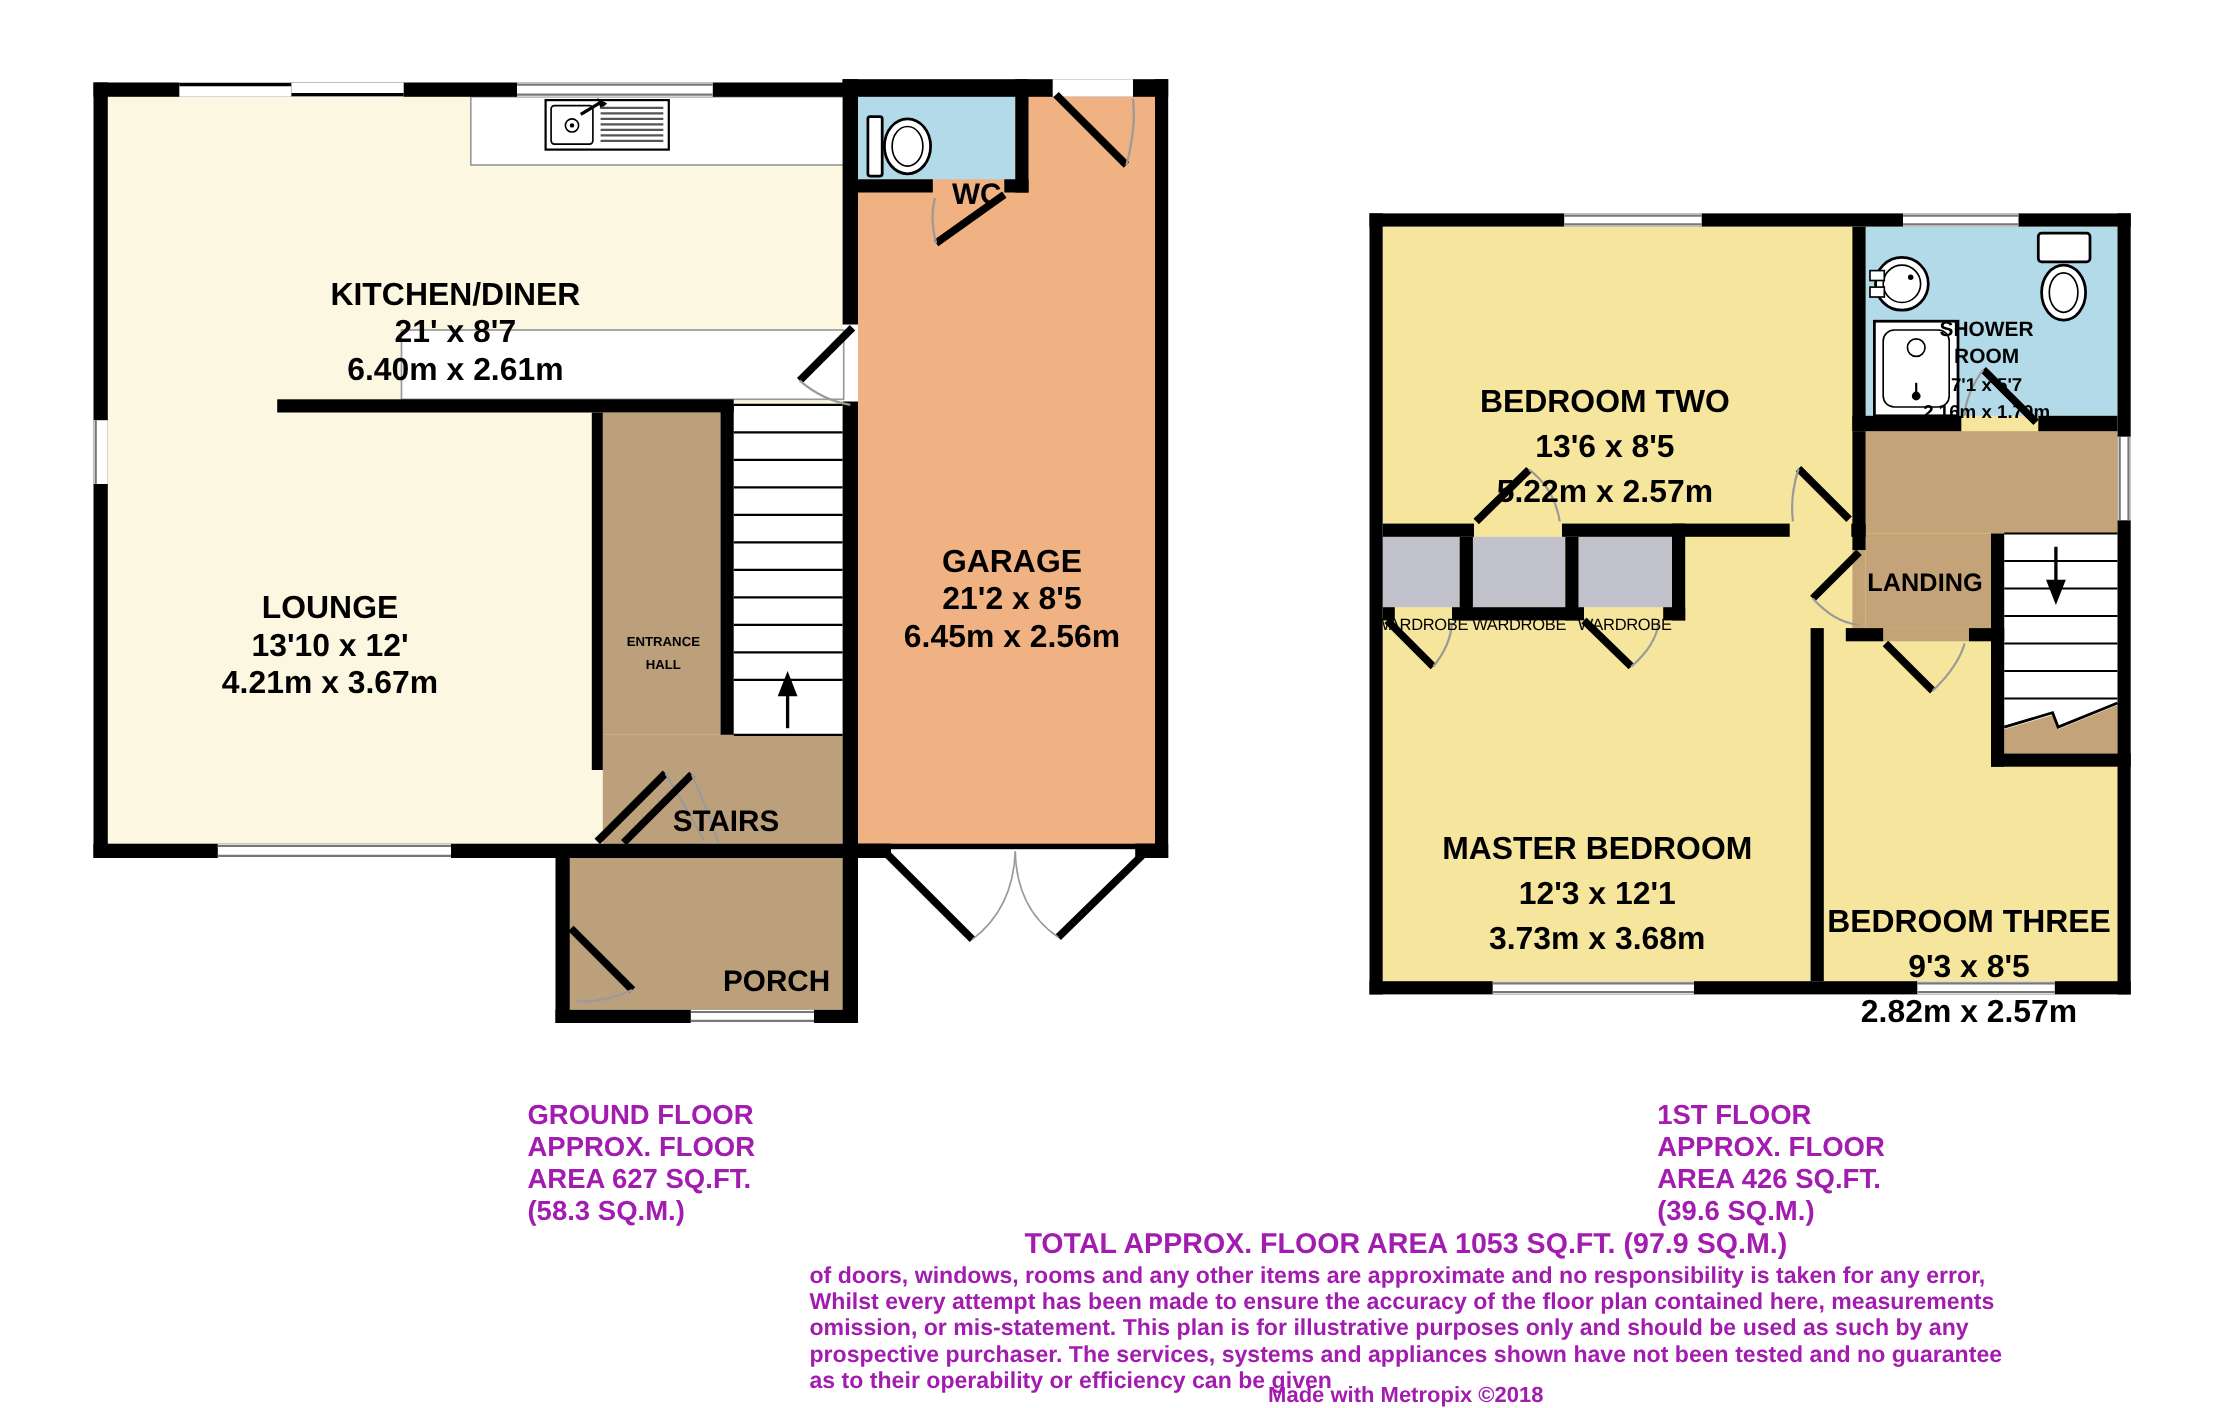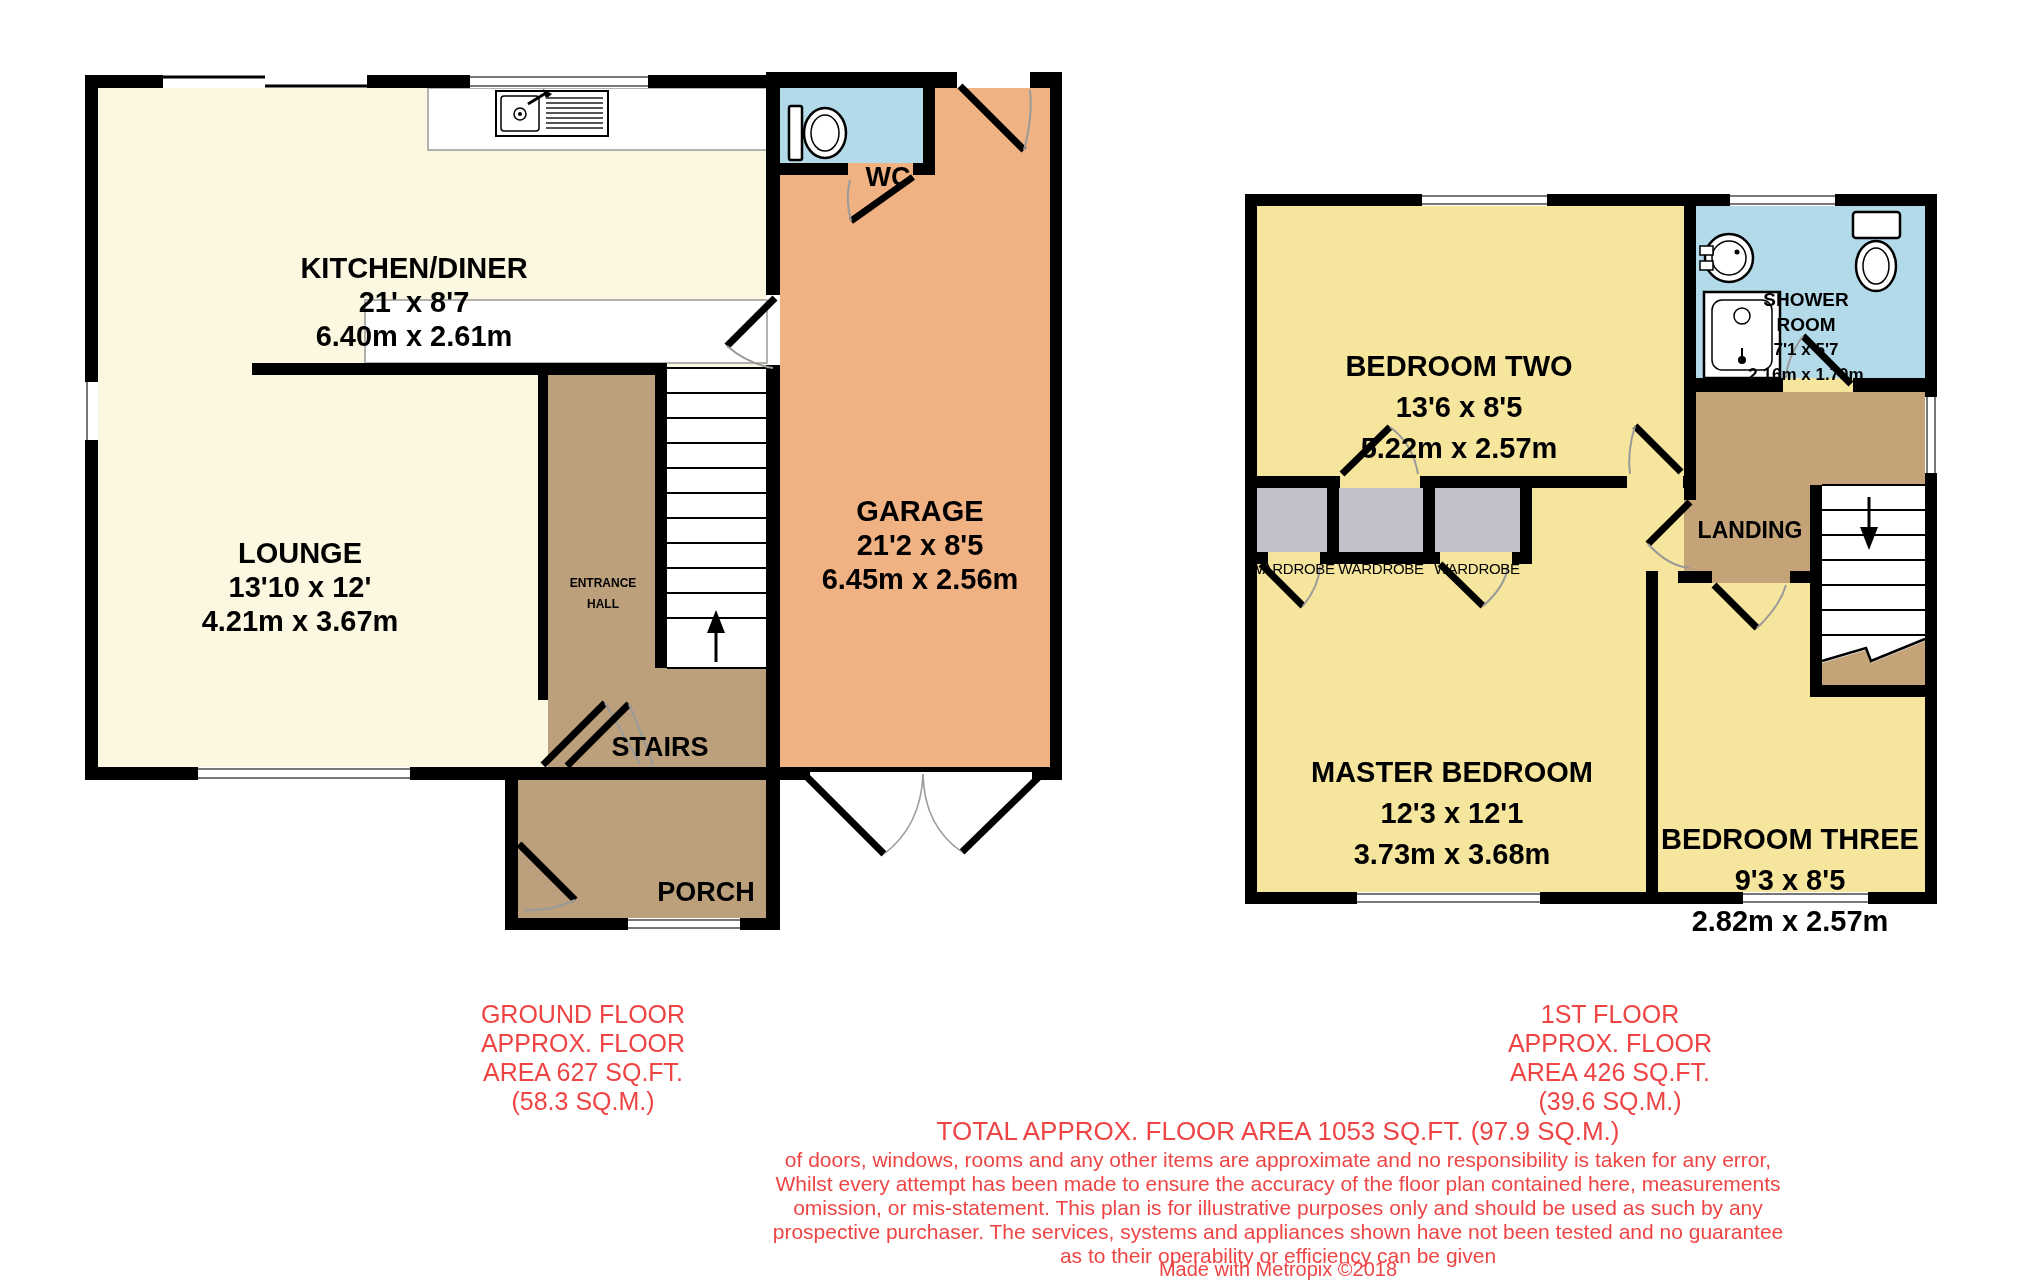--- a/index.html
+++ b/index.html
@@ -9,22 +9,22 @@
   .lbl{position:absolute;transform:translate(-50%,-50%);text-align:center;color:#000;
        font-weight:bold;white-space:nowrap;margin-top:47px;}
   .room-g{font-size:29px;line-height:34px;}
   .room-f{font-size:29px;line-height:41px;}
   .hall-lbl{font-size:12px;line-height:21px;}
   .small-room{font-size:27px;}
   .landing-lbl{font-size:23px;}
   .shower-lbl .nm{font-size:19px;line-height:25px;}
   .shower-lbl .dm{font-size:17px;line-height:25px;}
   .wardrobe-lbl{font-size:15px;font-weight:normal;letter-spacing:-0.3px;}
-  .foot{position:absolute;transform:translate(-50%,-50%);text-align:center;color:#ef4444;
-        font-weight:normal;white-space:nowrap;}
+  .foot{position:absolute;transform:translate(-50%,-50%);text-align:left;color:#a21caf;
+        font-weight:bold;white-space:nowrap;}
   .area-note{font-size:25px;line-height:29px;}
   .total-line{font-size:26px;}
   .disclaimer{font-size:21px;line-height:24px;}
   .credit{font-size:20px;}
 </style>
 </head>
 <body>
 
 <div id="stage">
 

